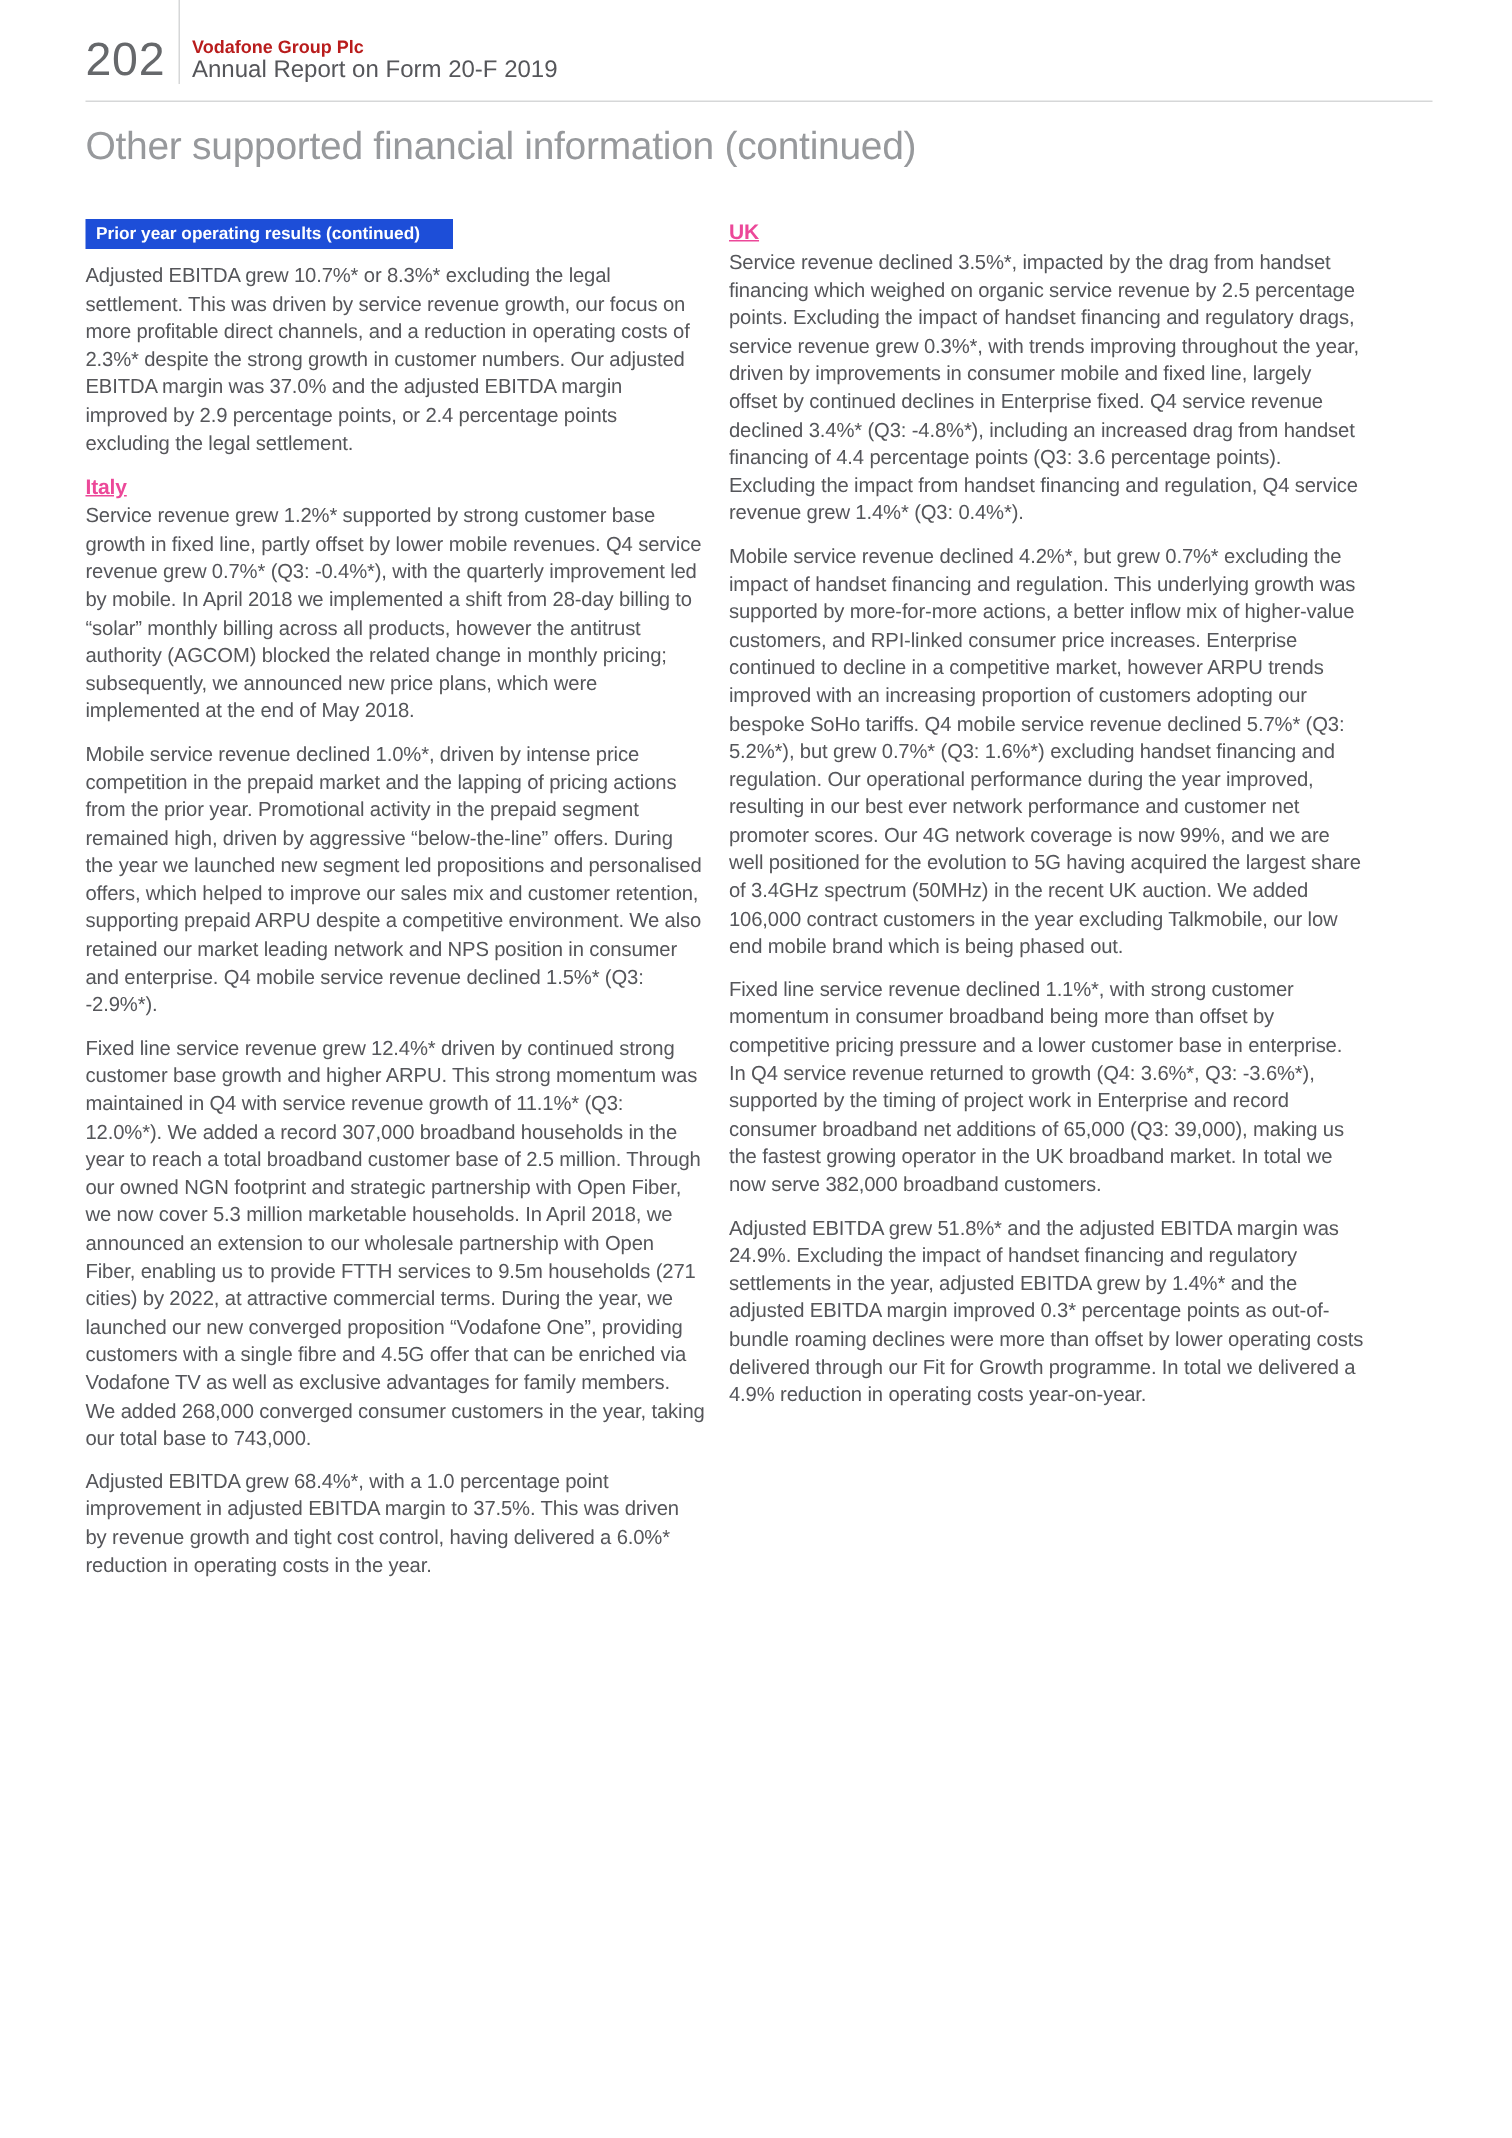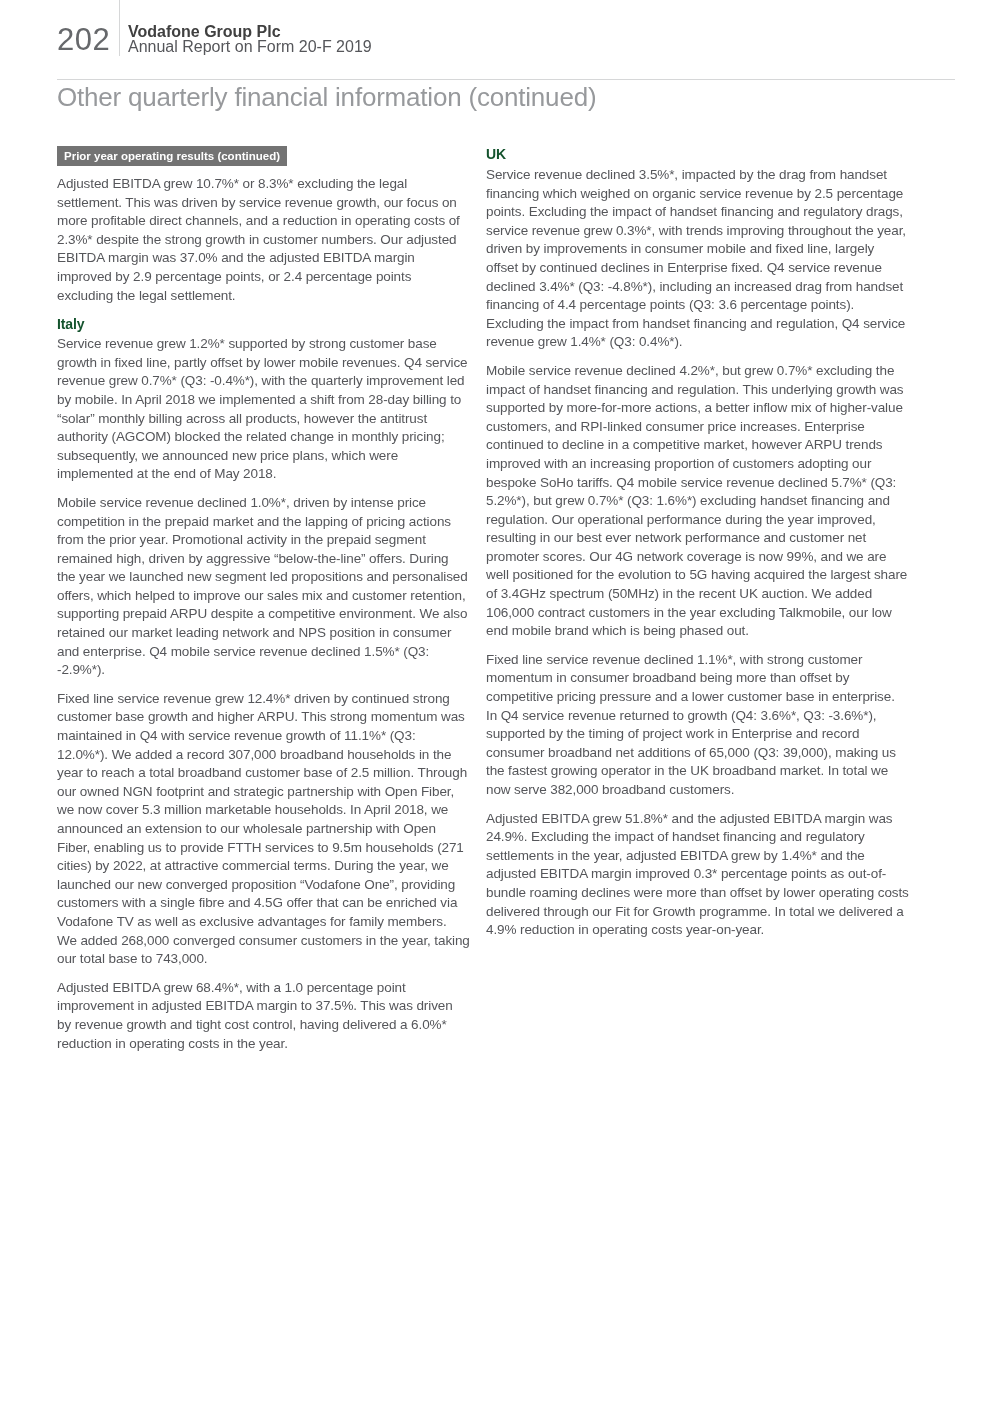--- a/index.html
+++ b/index.html
@@ -15,21 +15,21 @@
   .page {
     position: absolute;
     inset: 0;
     background: #ffffff;
   }
 
   
   .header {
     position: absolute;
     top: 0; left: 57px; right: 53px;
-    height: 80px;
+    height: 68px;
     border-bottom: 1px solid #d6d7d8;
   }
   .page-number {
     position: absolute;
     left: 0; top: 22px;
     font-size: 31px;
     font-weight: 400;
     letter-spacing: 0.5px;
     color: #66686b;
   }
@@ -38,23 +38,23 @@
     left: 62px; top: 0;
     width: 1px; height: 56px;
     background: #d6d7d8;
   }
   .brand-block {
     position: absolute;
     left: 71px; top: 24px;
     line-height: 15px;
   }
   .brand-name {
-    font-size: 16px;
+    font-size: 12px;
     font-weight: 700;
-    color: #404040;
+    color: #b91c1c;
   }
   .brand-subtitle {
     font-size: 16px;
     color: #55565a;
   }
 
   
   .page-title {
     position: absolute;
     left: 57px; top: 82px;
@@ -79,54 +79,55 @@
   p.body-text {
     font-size: 13.5px;
     line-height: 18.6px;
     color: #55565a;
     margin-bottom: 10px;
     letter-spacing: -0.1px;
   }
 
   .badge {
     display: inline-block;
-    background: #737373;
+    background: #1d4ed8;
     color: #ffffff;
     font-size: 11.5px;
     font-weight: 700;
-    padding: 4px 7px 4px 7px;
+    padding: 4px 22px 4px 7px;
     margin-bottom: 9px;
     letter-spacing: 0;
   }
 
   .section-heading {
-    color: #14532d;
+    color: #ec4899;
     font-size: 14px;
     font-weight: 700;
     margin-top: 11px;
     margin-bottom: 3px;
     letter-spacing: -0.1px;
+    text-decoration: underline;
   }
   .section-heading.first { margin-top: 0; margin-bottom: 4px; }
 </style>
 </head>
 <body>
 
 <div class="page">
 
   <div class="header">
     <div class="page-number">202</div>
     <div class="header-divider"></div>
     <div class="brand-block">
       <div class="brand-name">Vodafone Group Plc</div>
       <div class="brand-subtitle">Annual Report on Form 20-F 2019</div>
     </div>
   </div>
 
-  <h1 class="page-title">Other quarterly financial information (continued)</h1>
+  <h1 class="page-title">Other supported financial information (continued)</h1>
 
   <div class="columns">
 
     <div class="col col-left">
       <span class="badge">Prior year operating results (continued)</span>
       <p class="body-text">Adjusted EBITDA grew 10.7%* or 8.3%* excluding the legal settlement. This was driven by service revenue growth, our focus on more profitable direct channels, and a reduction in operating costs of 2.3%* despite the strong growth in customer numbers. Our adjusted EBITDA margin was 37.0% and the adjusted EBITDA margin improved by 2.9 percentage points, or 2.4 percentage points excluding the legal settlement.</p>
 
       <h2 class="section-heading">Italy</h2>
       <p class="body-text">Service revenue grew 1.2%* supported by strong customer base growth in fixed line, partly offset by lower mobile revenues. Q4 service revenue grew 0.7%* (Q3: -0.4%*), with the quarterly improvement led by mobile. In April 2018 we implemented a shift from 28-day billing to “solar” monthly billing across all products, however the antitrust authority (AGCOM) blocked the related change in monthly pricing; subsequently, we announced new price plans, which were implemented at the end of May 2018.</p>
       <p class="body-text">Mobile service revenue declined 1.0%*, driven by intense price competition in the prepaid market and the lapping of pricing actions from the prior year. Promotional activity in the prepaid segment remained high, driven by aggressive “below-the-line” offers. During the year we launched new segment led propositions and personalised offers, which helped to improve our sales mix and customer retention, supporting prepaid ARPU despite a competitive environment. We also retained our market leading network and NPS position in consumer and enterprise. Q4 mobile service revenue declined 1.5%* (Q3: -2.9%*).</p>

